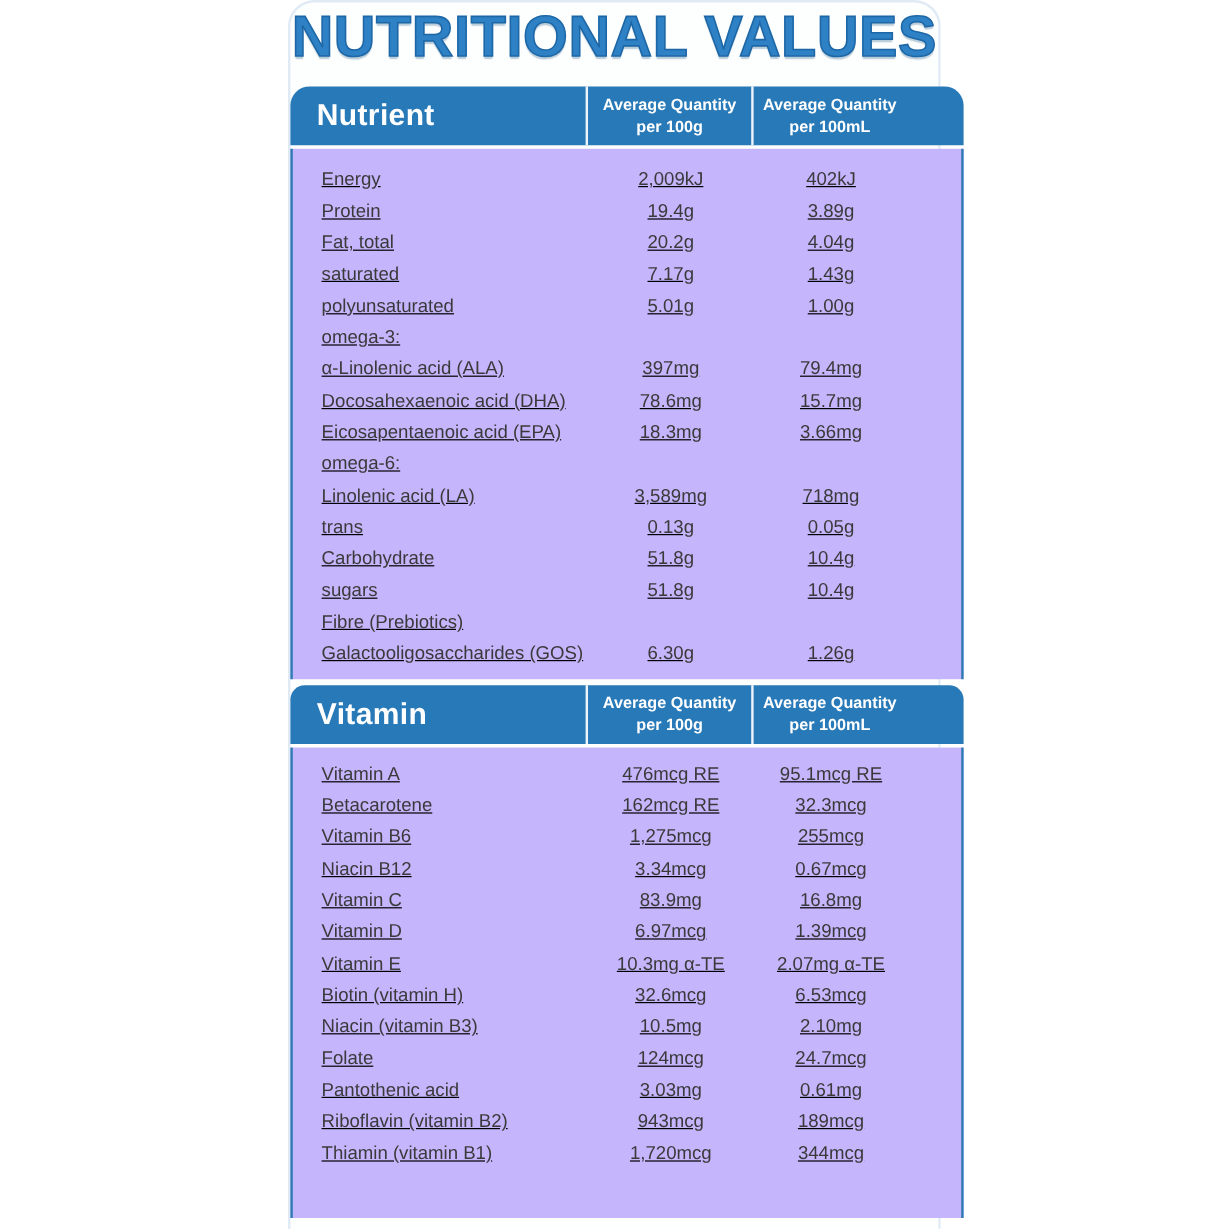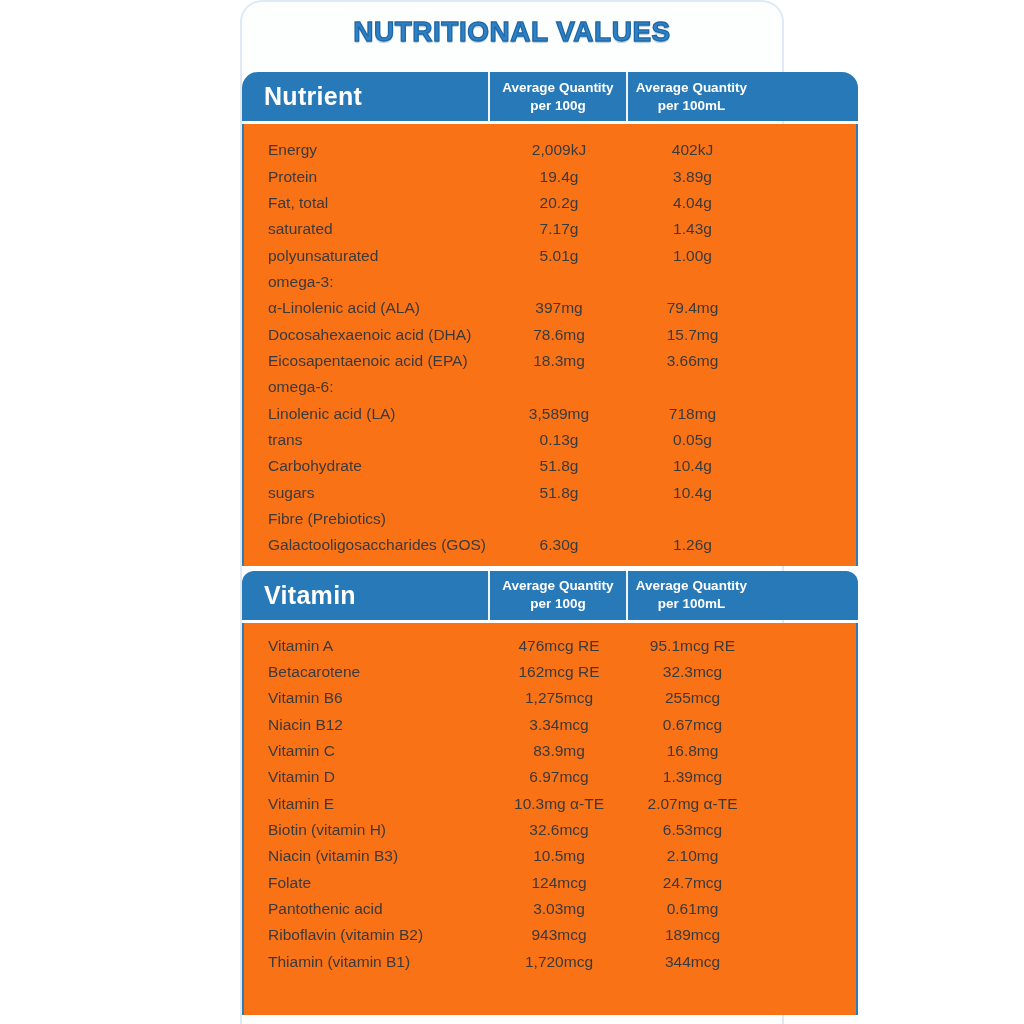--- a/index.html
+++ b/index.html
@@ -18,29 +18,29 @@
     border: 2px solid #dfeaf5;
     border-bottom: none;
     border-radius: 22px 22px 0 0;
     padding-top: 6px;
   }
   .title {
     margin: 2px 0 0 0;
     height: 44px;
     line-height: 44px;
     text-align: center;
-    font-size: 28px;
+    font-size: 48px;
     font-weight: bold;
     letter-spacing: 0.5px;
     color: #2e81c4;
     -webkit-text-stroke: 1.3px #1d67a6;
     text-shadow: 0 2px 1px rgba(27, 86, 134, 0.30);
   }
   .table-wrap {
-    width: 616px;
+    width: 561px;
     margin: 18px auto 0;
   }
   .table-wrap.second { margin-top: 5px; }
   .thead {
     display: grid;
     grid-template-columns: 246px 138px 129px;
     height: 49px;
     background: #2879b8;
     border-radius: 16px 16px 0 0;
   }
@@ -59,24 +59,25 @@
     text-align: center;
     color: #ffffff;
     font-size: 13.5px;
     font-weight: bold;
     line-height: 1.3;
     white-space: pre-line;
     border-left: 2px solid rgba(255, 255, 255, 0.92);
   }
   .tbody {
     margin-top: 3px;
-    background: #f97316;
+    background: #c4b5fd;
     border-left: 2.5px solid #2f7cb5;
     border-right: 2.5px solid #2f7cb5;
     padding: 13px 0 7px 0;
+    text-decoration: underline;
   }
   .second .tbody { padding-top: 10px; padding-bottom: 40px; }
   .trow {
     display: grid;
     grid-template-columns: 246px 138px 129px;
     height: 26.35px;
     align-items: center;
     font-size: 15.5px;
     color: #3a3a3a;
   }

